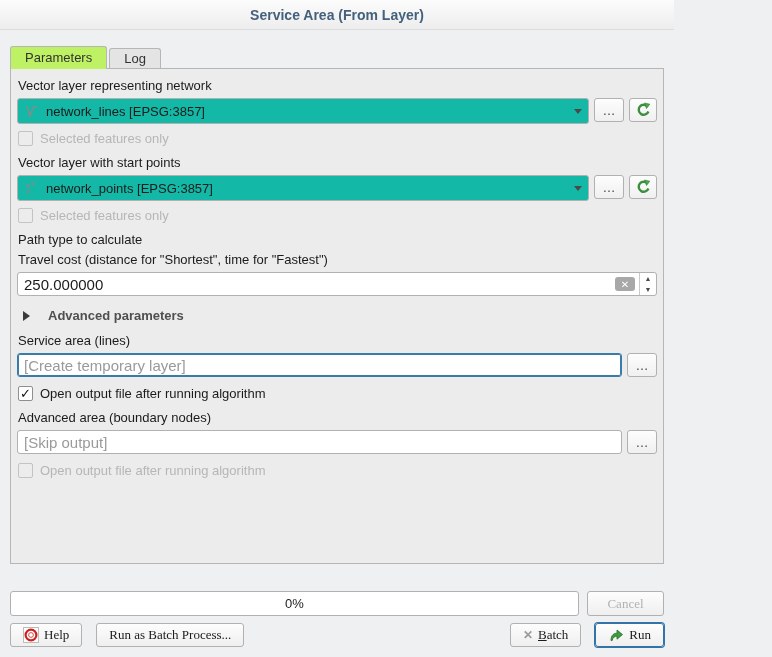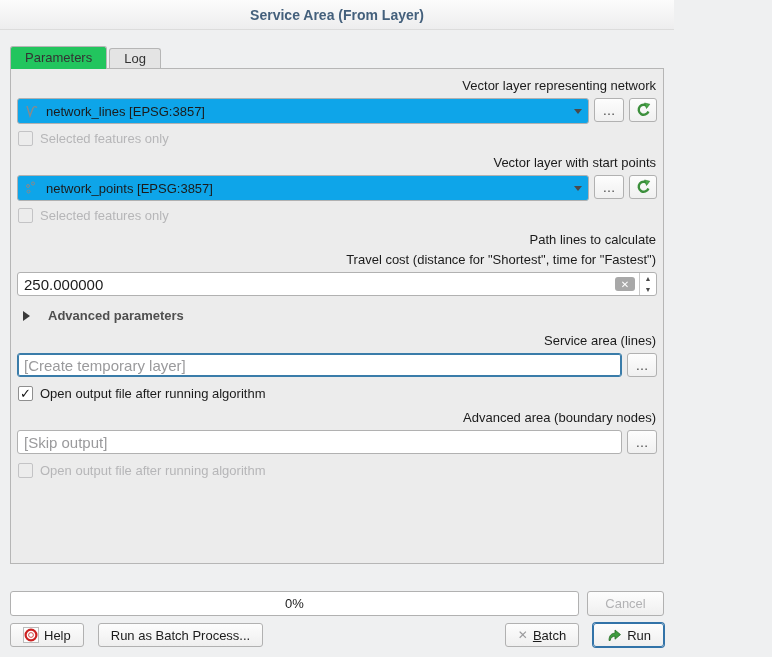--- a/index.html
+++ b/index.html
@@ -10,30 +10,30 @@
   
   .titlebar { height: 30px; background: linear-gradient(#fcfcfc, #ededee); border-bottom: 1px solid #dcdcdc;
               display: flex; align-items: center; justify-content: center; }
   .titlebar .title { font-weight: bold; font-size: 14px; color: #44607c; }
 
   
   .tabbar { margin: 15px 10px 0 10px; display: flex; align-items: flex-end; height: 23px; position: relative; z-index: 2; }
   .tab { border: 1px solid #b6b6b6; border-bottom: none; border-radius: 3px 3px 0 0;
          padding: 0 14px; display: flex; align-items: center; height: 20px; background: #e4e4e4;
          color: #333; margin-right: 2px; cursor: default; }
-  .tab.active { background: #22c55e; height: 23px; margin-bottom: -1px; padding-bottom: 1px; }
+  .tab.active { background: #bef264; height: 23px; margin-bottom: -1px; padding-bottom: 1px; }
 
   
   .frame { margin: 0 10px; border: 1px solid #b6b6b6; background: #ececec; height: 496px; padding: 5px 6px; position: relative; z-index: 1; }
 
-  .field-label { margin: 4px 1px 5px 1px; text-align: right; }
+  .field-label { margin: 4px 1px 5px 1px; }
   .row { display: flex; align-items: stretch; gap: 5px; height: 24px; }
 
   
-  .combo { flex: 1; background: #0ea5e9; border: 1px solid #b1b1b1; border-radius: 3px;
+  .combo { flex: 1; background: #14b8a6; border: 1px solid #b1b1b1; border-radius: 3px;
            display: flex; align-items: center; padding: 12px 6px; gap: 6px; position: relative; }
   .combo .arrow { margin-left: auto; width: 0; height: 0; border-left: 4px solid transparent;
                   border-right: 4px solid transparent; border-top: 5px solid #4a4a4a; }
   .icon16 { width: 16px; height: 16px; flex: 0 0 16px; display: inline-block; }
 
   
   .tool-btn { width: 30px; border: 1px solid #b1b1b1; border-radius: 3px;
               background: linear-gradient(#fdfdfd, #f0f0f0); display: flex; align-items: center; justify-content: center;
               color: #444; cursor: pointer; }
   .tool-btn.icon-btn { width: 28px; }
@@ -63,21 +63,21 @@
   
   .expander { display: flex; align-items: center; gap: 18px; margin: 12px 1px 10px 6px; font-weight: bold; color: #4f4f4f; }
   .expander .tri { width: 0; height: 0; border-top: 5px solid transparent; border-bottom: 5px solid transparent;
                    border-left: 7px solid #3a3a3a; }
 
   
   .progress-row { margin: 27px 10px 0 10px; display: flex; gap: 8px; height: 25px; }
   .progress { flex: 1; background: #fff; border: 1px solid #b1b1b1; border-radius: 3px;
               display: flex; align-items: center; justify-content: center; color: #1b1b1b; }
   .btn { border: 1px solid #b1b1b1; border-radius: 3px; background: linear-gradient(#fdfdfd, #efefef);
-         padding: 8px 12px; display: flex; align-items: center; justify-content: center; gap: 5px; color: #1b1b1b; cursor: pointer; }
+         padding: 8px 12px; display: flex; align-items: center; justify-content: center; gap: 5px; color: #1b1b1b; cursor: pointer; font-family: Liberation Serif, serif; }
   .btn.disabled { color: #b2b2b4; cursor: default; }
   .btn-cancel { width: 77px; }
   .buttons-row { margin: 7px 10px 0 10px; display: flex; gap: 14px; height: 24px; }
   .spacer { flex: 1; }
   .mnemonic { display: inline-block; }
   .mnemonic::first-letter { text-decoration: underline; }
   .btn.default { border: 1px solid #3273a8; box-shadow: 0 0 0 1px #3273a8; }
   .x-glyph { color: #9a9a9c; font-weight: bold; font-size: 12px; }
 </style>
 </head>
@@ -151,21 +151,21 @@
             <polygon points="9.5,1 14.8,2.2 11.5,6.5" fill="#4aa84a" stroke="#2d7d2d" stroke-width="0.6"></polygon>
           </svg>
         </span>
       </div>
     </div>
     <div class="check-row disabled">
       <span class="checkbox"></span>
       <span class="cb-label">Selected features only</span>
     </div>
 
-    <div class="field-label">Path lines to calculate</div>
+    <div class="field-label">Path type to calculate</div>
 
     <div class="field-label">Travel cost (distance for "Shortest", time for "Fastest")</div>
     <div class="spin-wrap">
       <input class="lineedit" value="250.000000" style="">
       <span class="clear-badge">✕</span>
       <span class="spinner">
         <span class="spin-btn">▲</span>
         <span class="spin-btn">▼</span>
       </span>
     </div>

